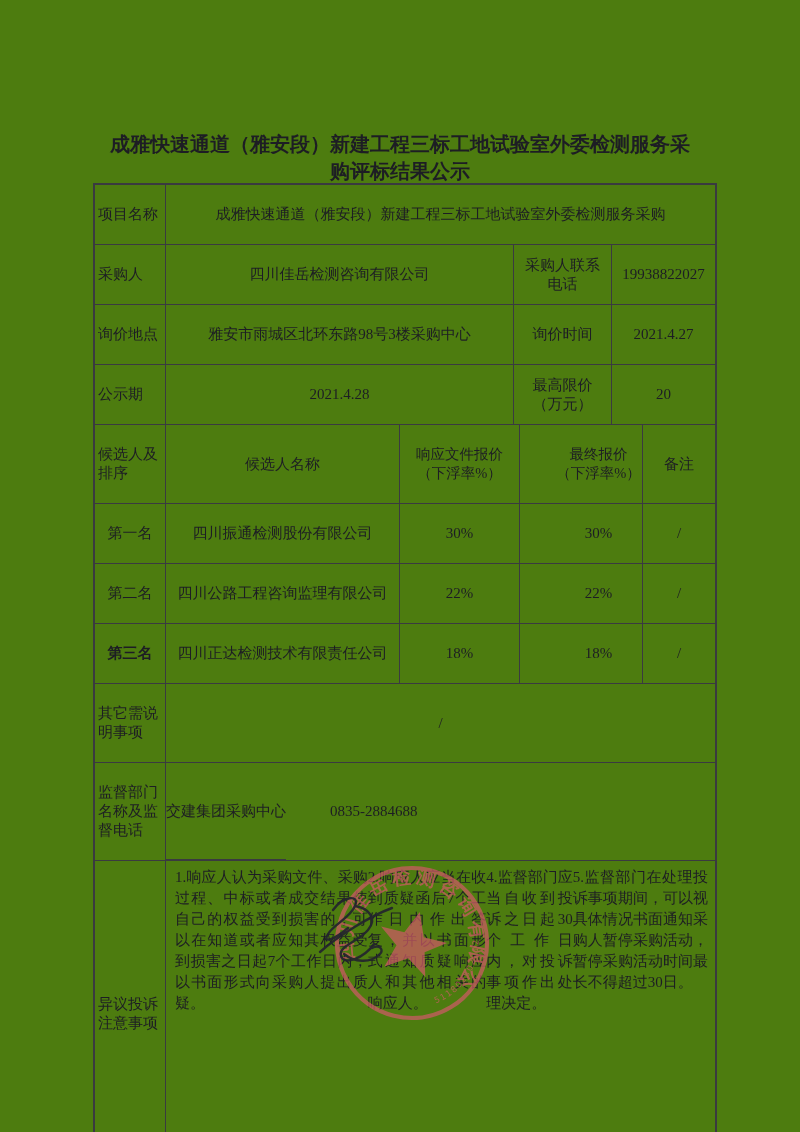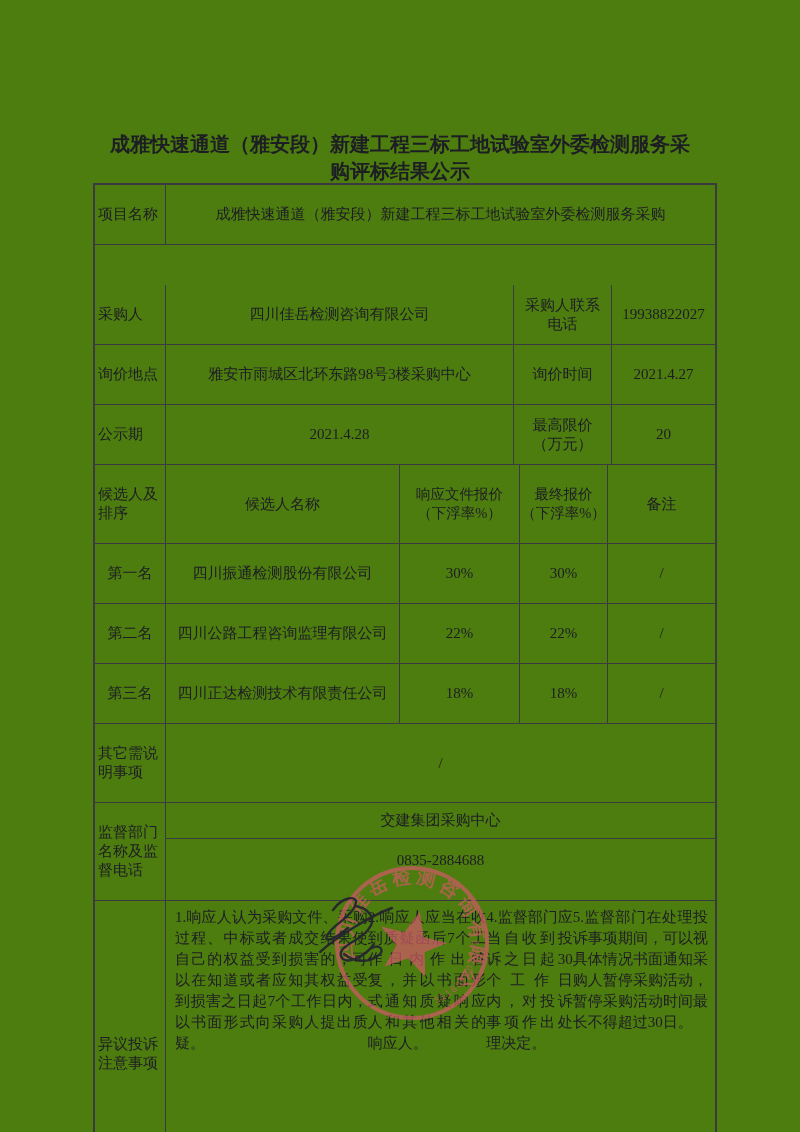--- a/index.html
+++ b/index.html
@@ -30,27 +30,27 @@
     box-sizing:border-box;border-right:1.5px solid #3a3a40;
     display:flex;align-items:center;justify-content:center;
     text-align:center;padding:2px 4px;min-width:0;
   }
   .cell.end{border-right:none;}
   .lbl{width:71px;justify-content:flex-start;text-align:left;padding:20px 3px;flex:none;}
   .w-val{width:348px;flex:none;}
   .w-mid{width:98px;flex:none;padding:2px 10px;}
   .w-name{width:234px;flex:none;}
   .w-c3{width:120px;flex:none;padding:2px 2px;}
-  .w-c4{width:88px;flex:none;padding:2px 1px;}
+  .w-c4{width:88px;flex:none;padding:2px 1px;margin-left:35px;}
   .grow{flex:1;}
-  .h35{min-height:35px;} .h44{min-height:44px;margin-top:40px;} .h39{min-height:39px;}
+  .h35{min-height:35px;} .h44{min-height:44px;} .h39{min-height:39px;}
   .h40{min-height:40px;} .h38{min-height:38px;} .h37{min-height:37px;}
   .h42{min-height:42px;} .h305{min-height:305px;}
   .hdr-sm{font-size:14.5px;}
-  .stack{display:flex;flex-direction:column;flex:1;min-width:0;}
+  .stack{display:flex;flex-direction:row;flex:1;min-width:0;gap:44px;}
   .sub{display:flex;align-items:center;justify-content:center;text-align:center;box-sizing:border-box;}
   .sub.top{min-height:36px;border-bottom:1.5px solid #3a3a40;}
   .sub.bot{min-height:42px;text-align:center;}
   .notes-cell{
     flex:1;display:flex;flex-direction:row;justify-content:center;
     text-align:justify;padding:6px 7px 6px 9px;line-height:21px;
     border-right:none;box-sizing:border-box;min-width:0;
   }
   .notes-cell p{margin:0;}
   .sig-row{justify-content:flex-start;text-align:right;}
@@ -111,21 +111,21 @@
 
     <div class="row h37">
       <div class="cell lbl" style="justify-content:center;text-align:center;">第二名</div>
       <div class="cell w-name">四川公路工程咨询监理有限公司</div>
       <div class="cell w-c3">22%</div>
       <div class="cell w-c4">22%</div>
       <div class="cell grow end">/</div>
     </div>
 
     <div class="row h37">
-      <div class="cell lbl" style="justify-content:center;text-align:center;">第三名</div>
+      <div class="cell lbl" style="justify-content:center;text-align:center;font-weight:bold;">第三名</div>
       <div class="cell w-name">四川正达检测技术有限责任公司</div>
       <div class="cell w-c3">18%</div>
       <div class="cell w-c4">18%</div>
       <div class="cell grow end">/</div>
     </div>
 
     <div class="row h42">
       <div class="cell lbl">其它需说明事项</div>
       <div class="cell grow end">/</div>
     </div>

